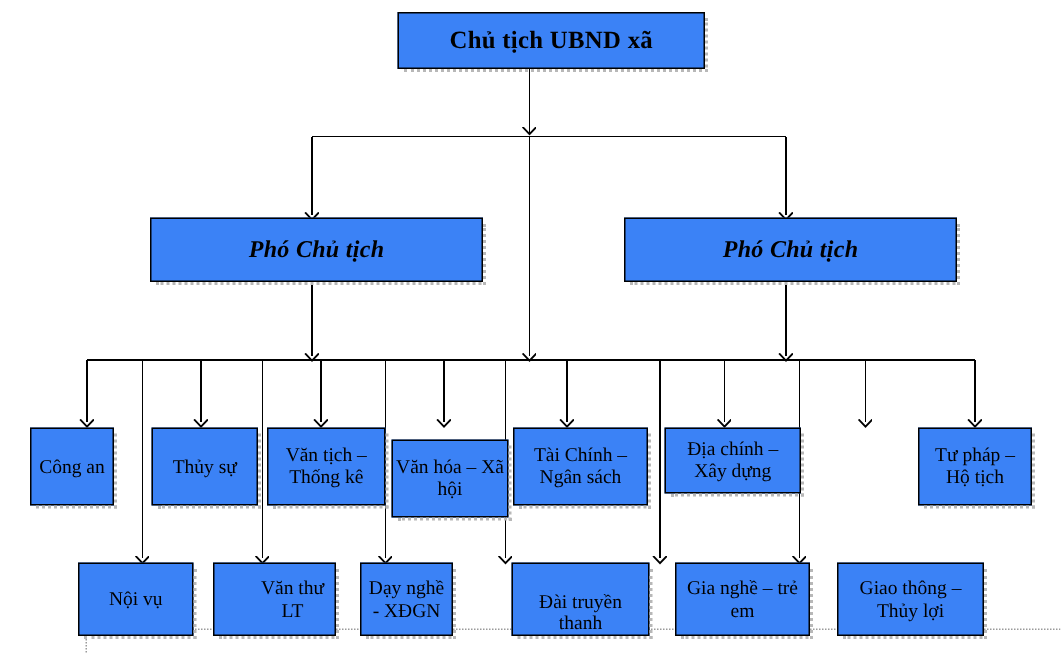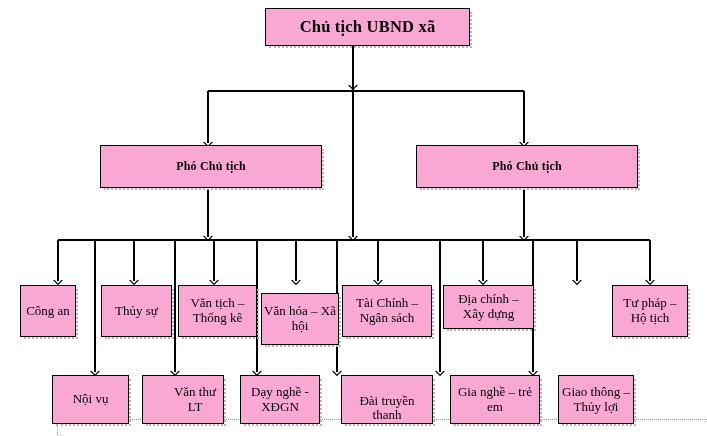--- a/index.html
+++ b/index.html
@@ -10,21 +10,21 @@
     overflow:hidden;
   }
   #stage{position:relative;width:707px;height:436px;}
 
   svg#wires{position:absolute;left:0;top:0;width:707px;height:436px;}
 
   .node{
     position:absolute;
     box-sizing:border-box;
     border:1px solid #000000;
-    background:#f9a8d4;
+    background:#3b82f6;
     display:flex;
     align-items:center;
     justify-content:center;
     text-align:center;
     line-height:1.12;
     color:#000000;
     z-index:3;
   }
   .node .lbl{display:block;padding:0 2px;}
 
@@ -33,21 +33,21 @@
     content:"";
     position:absolute;
     left:3px;top:3px;right:-3px;bottom:-3px;
     border-right:2px dotted #b8b8b8;
     border-bottom:2px dotted #b8b8b8;
     pointer-events:none;
     z-index:-1;
   }
 
   .lvl0{font-weight:bold;font-size:16.5px;letter-spacing:.2px;}
-  .lvl1{font-weight:bold;font-size:12px;letter-spacing:.2px;}
+  .lvl1{font-weight:bold;font-size:16px;letter-spacing:.2px;font-style:italic;}
   .leaf{font-size:13px;}
 
   #page-frame{
     position:absolute;
     left:57px;top:419px;width:1338px;height:40px;
     border-left:1px dotted #9a9a9a;
     border-top:1px dotted #9a9a9a;
     border-right:1px dotted #9a9a9a;
     box-sizing:border-box;
     z-index:1;
@@ -133,26 +133,26 @@
   <div class="node leaf" style="left:612px;top:285px;width:76px;height:52px;">
     <span class="lbl">Tư pháp – Hộ tịch</span>
   </div>
 
   <div class="node leaf" style="left:52px;top:375px;width:77px;height:49px;">
     <span class="lbl">Nội vụ</span>
   </div>
   <div class="node leaf" style="left:142px;top:375px;width:82px;height:49px;padding-left:24px;">
     <span class="lbl">Văn thư LT</span>
   </div>
-  <div class="node leaf" style="left:240px;top:375px;width:80px;height:49px;">
+  <div class="node leaf" style="left:240px;top:375px;width:62px;height:49px;">
     <span class="lbl">Dạy nghề - XĐGN</span>
   </div>
   <div class="node leaf" style="left:341px;top:375px;width:92px;height:49px;align-items:flex-end;">
     <span class="lbl">Đài truyền thanh</span>
   </div>
   <div class="node leaf" style="left:450px;top:375px;width:90px;height:49px;">
     <span class="lbl">Gia nghề – trẻ em</span>
   </div>
-  <div class="node leaf" style="left:558px;top:375px;width:76px;height:49px;">
+  <div class="node leaf" style="left:558px;top:375px;width:98px;height:49px;">
     <span class="lbl">Giao thông – Thủy lợi</span>
   </div>
 
 </div>
 
 </body></html>

